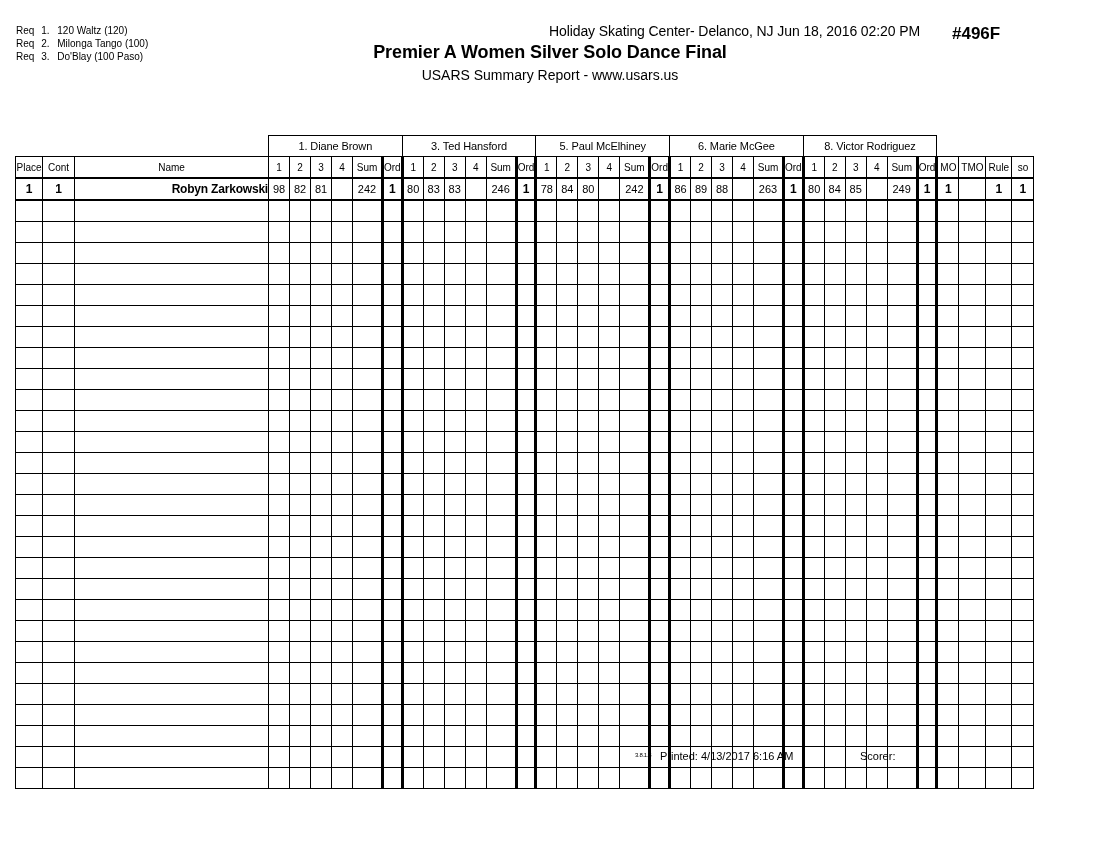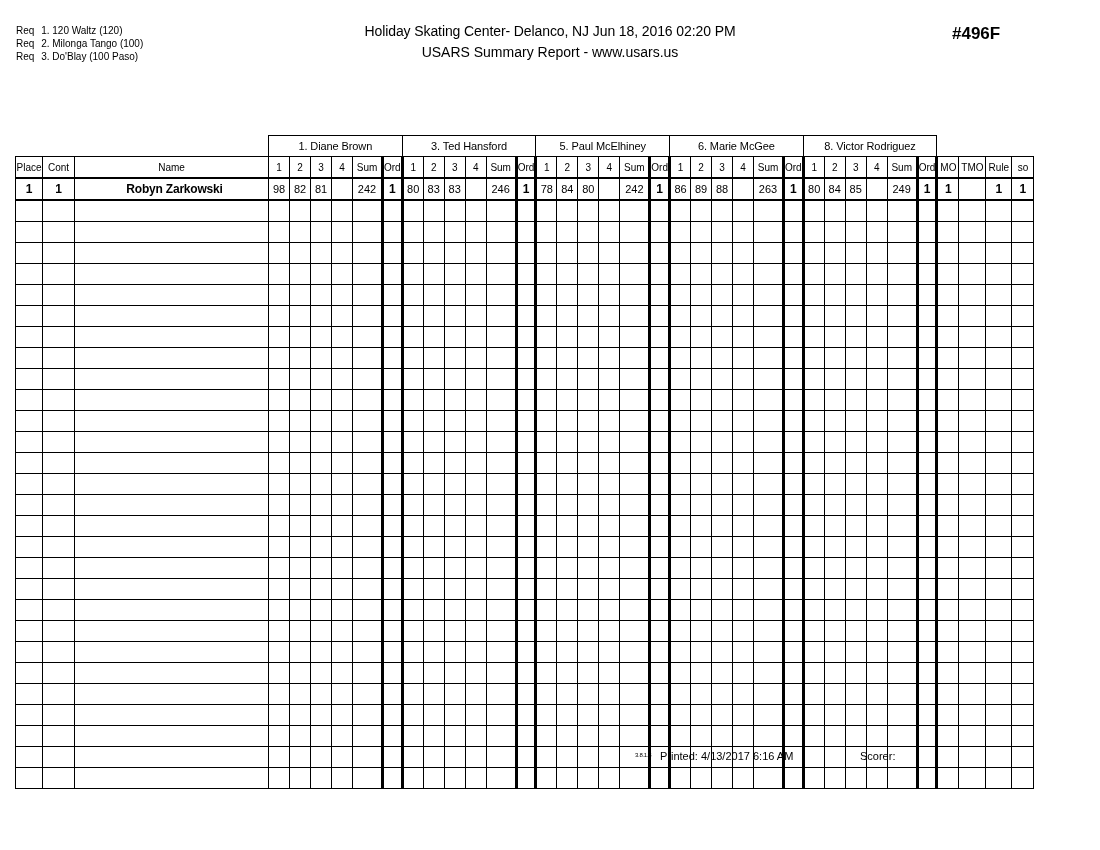--- a/index.html
+++ b/index.html
@@ -21,40 +21,41 @@
     position: absolute;
     left: 16px;
     top: 24px;
     font-size: 10px;
     line-height: 13px;
     white-space: nowrap;
   }
   .req-line { display: block; }
   .req-lbl { display: inline-block; }
   .req-num { display: inline-block; margin-left: 4px; }
-  .req-txt { display: inline-block; }
+  .req-txt { display: inline-block; margin-left: 5px; }
 
   
   .title-block {
     position: absolute;
     left: 180px;
     top: 22px;
     width: 740px;
     text-align: center;
   }
   .t-event {
     font-size: 18px;
     font-weight: bold;
     letter-spacing: -0.2px;
     line-height: 21px;
   }
   .t-venue {
     font-size: 14px;
     line-height: 19px;
     letter-spacing: -0.1px;
+    text-align: right;
   }
   .t-class {
     font-size: 18px;
     font-weight: bold;
     line-height: 23px;
     letter-spacing: -0.1px;
   }
   .t-report {
     font-size: 14px;
     line-height: 22px;
@@ -128,21 +129,21 @@
   }
   tr.data td.score {
     font-weight: normal;
     font-size: 11px;
   }
   tr.data td.sum {
     font-weight: normal;
     font-size: 11px;
   }
   tr.data td.nm {
-    text-align: center;
+    text-align: right;
     padding-left: 6px;
     font-size: 12px;
     font-weight: bold;
     letter-spacing: -0.2px;
   }
   tr.data td {
     border-bottom: 2px solid #000;
   }
   tr.data td.ord { font-weight: bold; font-size: 12px; }
 
@@ -195,20 +196,21 @@
   </span>
   <span class="req-line">
     <span class="req-lbl">Req</span>
     <span class="req-num">3.</span>
     <span class="req-txt">Do'Blay (100 Paso)</span>
   </span>
 </div>
 
 <div class="title-block">
   <div class="t-venue">Holiday Skating Center- Delanco, NJ  Jun 18, 2016  02:20 PM</div>
+  <div class="t-class">Premier A Women Silver Solo Dance Final</div>
   <div class="t-report">USARS Summary Report - www.usars.us</div>
 </div>
 
 <div class="event-num">#496F</div>
 
 <div class="sheet">
   <table class="grid">
     <colgroup>
       <col style="width:27px">
         <col style="width:32px">

